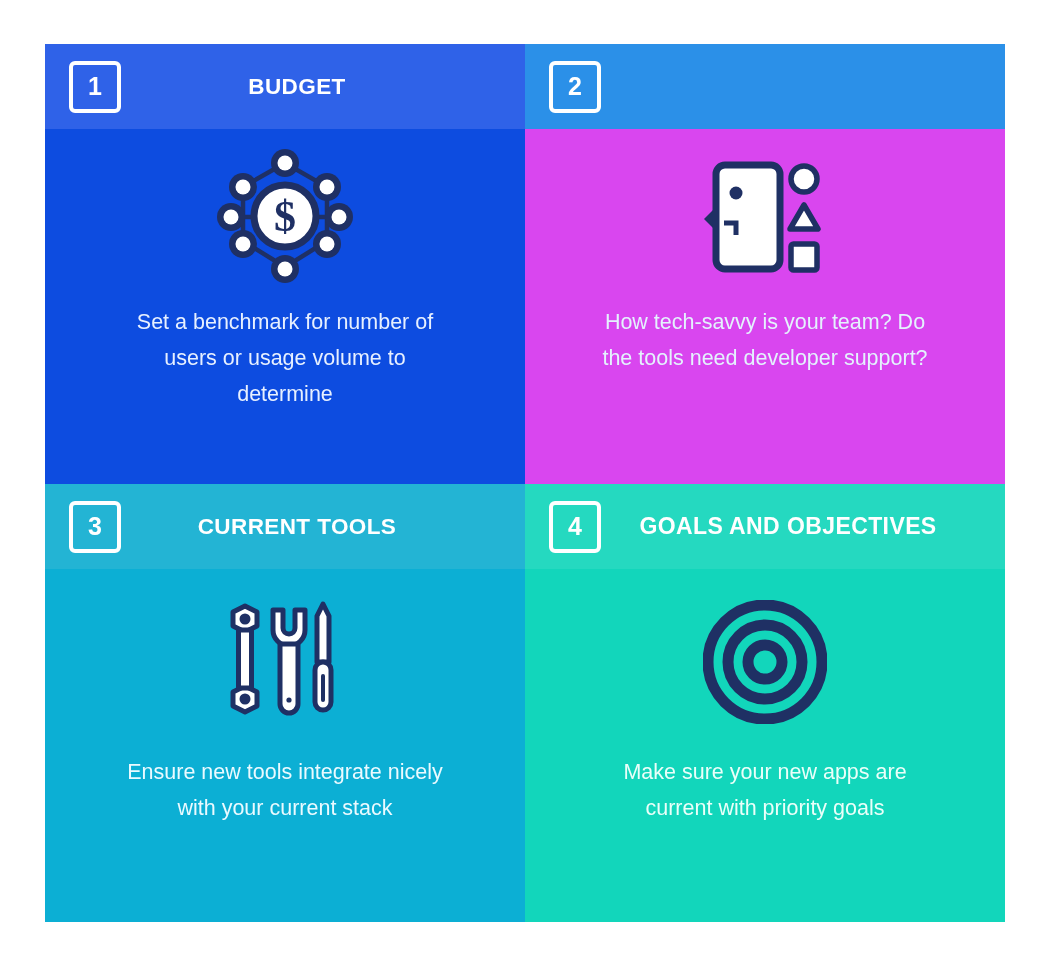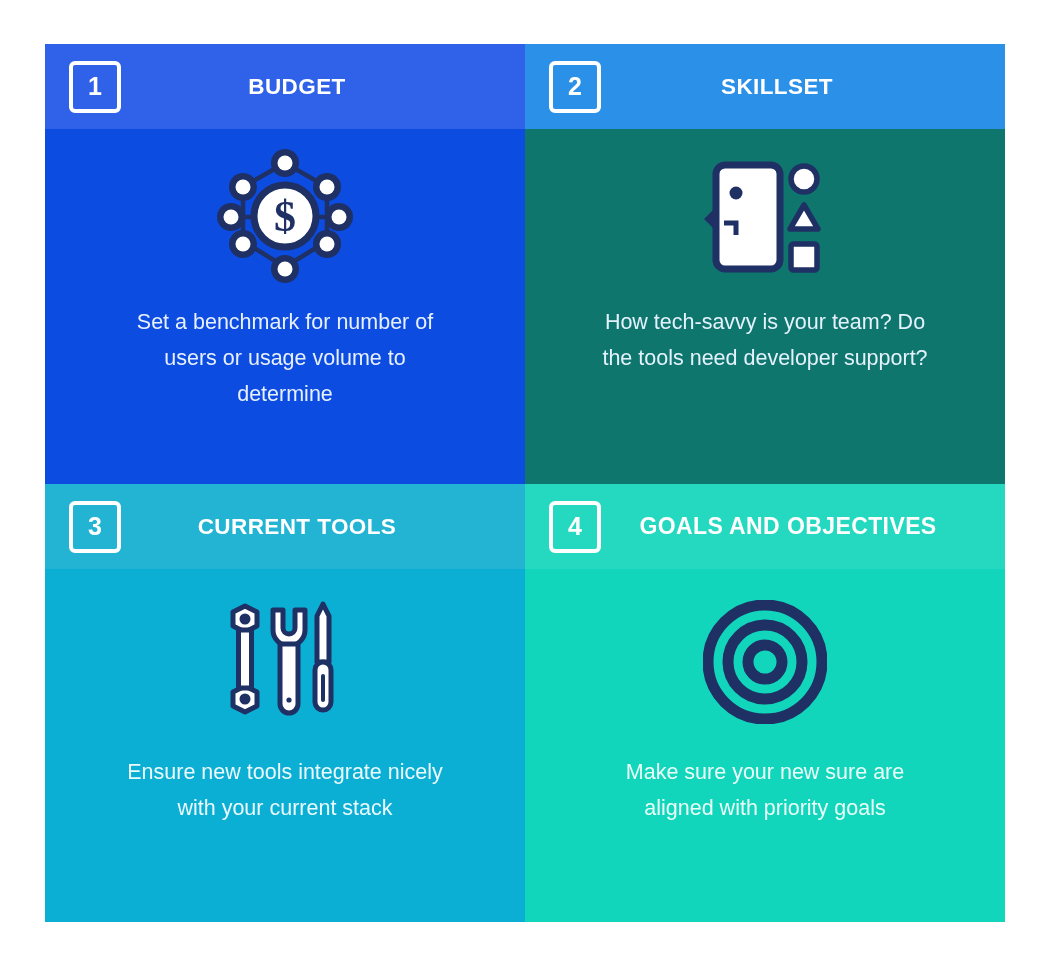--- a/index.html
+++ b/index.html
@@ -85,21 +85,21 @@
     color: #e7f0ff;
     font-size: 21.5px;
     line-height: 36px;
     text-align: center;
     width: 330px;
     font-weight: 400;
   }
   .p1 .panel-header { background: #2f62e8; }
   .p1 .panel-body   { background: #0d4ce0; }
   .p2 .panel-header { background: #2b90e8; }
-  .p2 .panel-body   { background: #0f766e; }
+  .p2 .panel-body   { background: #d946ef; }
   .p3 .panel-header { background: #23b4d4; }
   .p3 .panel-body   { background: #0cafd4; }
   .p4 .panel-header { background: #25d9c0; }
   .p4 .panel-body   { background: #12d6bb; }
   .p2 .panel-text { color: #e4f2fd; }
   .p3 .panel-text { color: #eafaff; }
   .p4 .panel-text { color: #eafff9; }
   .p3 .icon-wrap, .p4 .icon-wrap { height: 185px; flex: 0 0 185px; }
 </style>
 </head>
@@ -148,21 +148,20 @@
       </div>
       <div class="panel-text">Set a benchmark for number of users or usage volume to determine</div>
     </div>
   </div>
 
   <div class="panel p2">
     <div class="panel-header">
       <div class="num-box">
         <span>2</span>
       </div>
-      <div class="panel-title">SKILLSET</div>
     </div>
     <div class="panel-body">
       <div class="icon-wrap">
         <svg width="130" height="112" viewBox="0 0 130 112" aria-hidden="true">
           <path d="M4 58 L22 40 L22 76 Z" fill="#1f3064"></path>
           <rect x="16" y="4" width="64" height="104" rx="9" ry="9" fill="#ffffff" stroke="#1f3064" stroke-width="7"></rect>
           <circle cx="36" cy="32" r="6.5" fill="#1f3064"></circle>
           <path d="M24 62 L36 62 L36 74" fill="none" stroke="#1f3064" stroke-width="5"></path>
           <circle cx="104" cy="18" r="13" fill="#ffffff" stroke="#1f3064" stroke-width="5.5"></circle>
           <path d="M104 44 L118 68 L90 68 Z" fill="#ffffff" stroke="#1f3064" stroke-width="5.5" stroke-linejoin="round"></path>
@@ -218,17 +217,17 @@
       <div class="panel-title wide">GOALS AND OBJECTIVES</div>
     </div>
     <div class="panel-body">
       <div class="icon-wrap">
         <svg width="124" height="124" viewBox="0 0 124 124" aria-hidden="true">
           <circle cx="62" cy="62" r="57" fill="none" stroke="#1f3064" stroke-width="11"></circle>
           <circle cx="62" cy="62" r="37" fill="none" stroke="#1f3064" stroke-width="11"></circle>
           <circle cx="62" cy="62" r="17" fill="none" stroke="#1f3064" stroke-width="11"></circle>
         </svg>
       </div>
-      <div class="panel-text">Make sure your new sure are aligned with priority goals</div>
+      <div class="panel-text">Make sure your new apps are current with priority goals</div>
     </div>
   </div>
 
 </div>
 
 </body></html>

